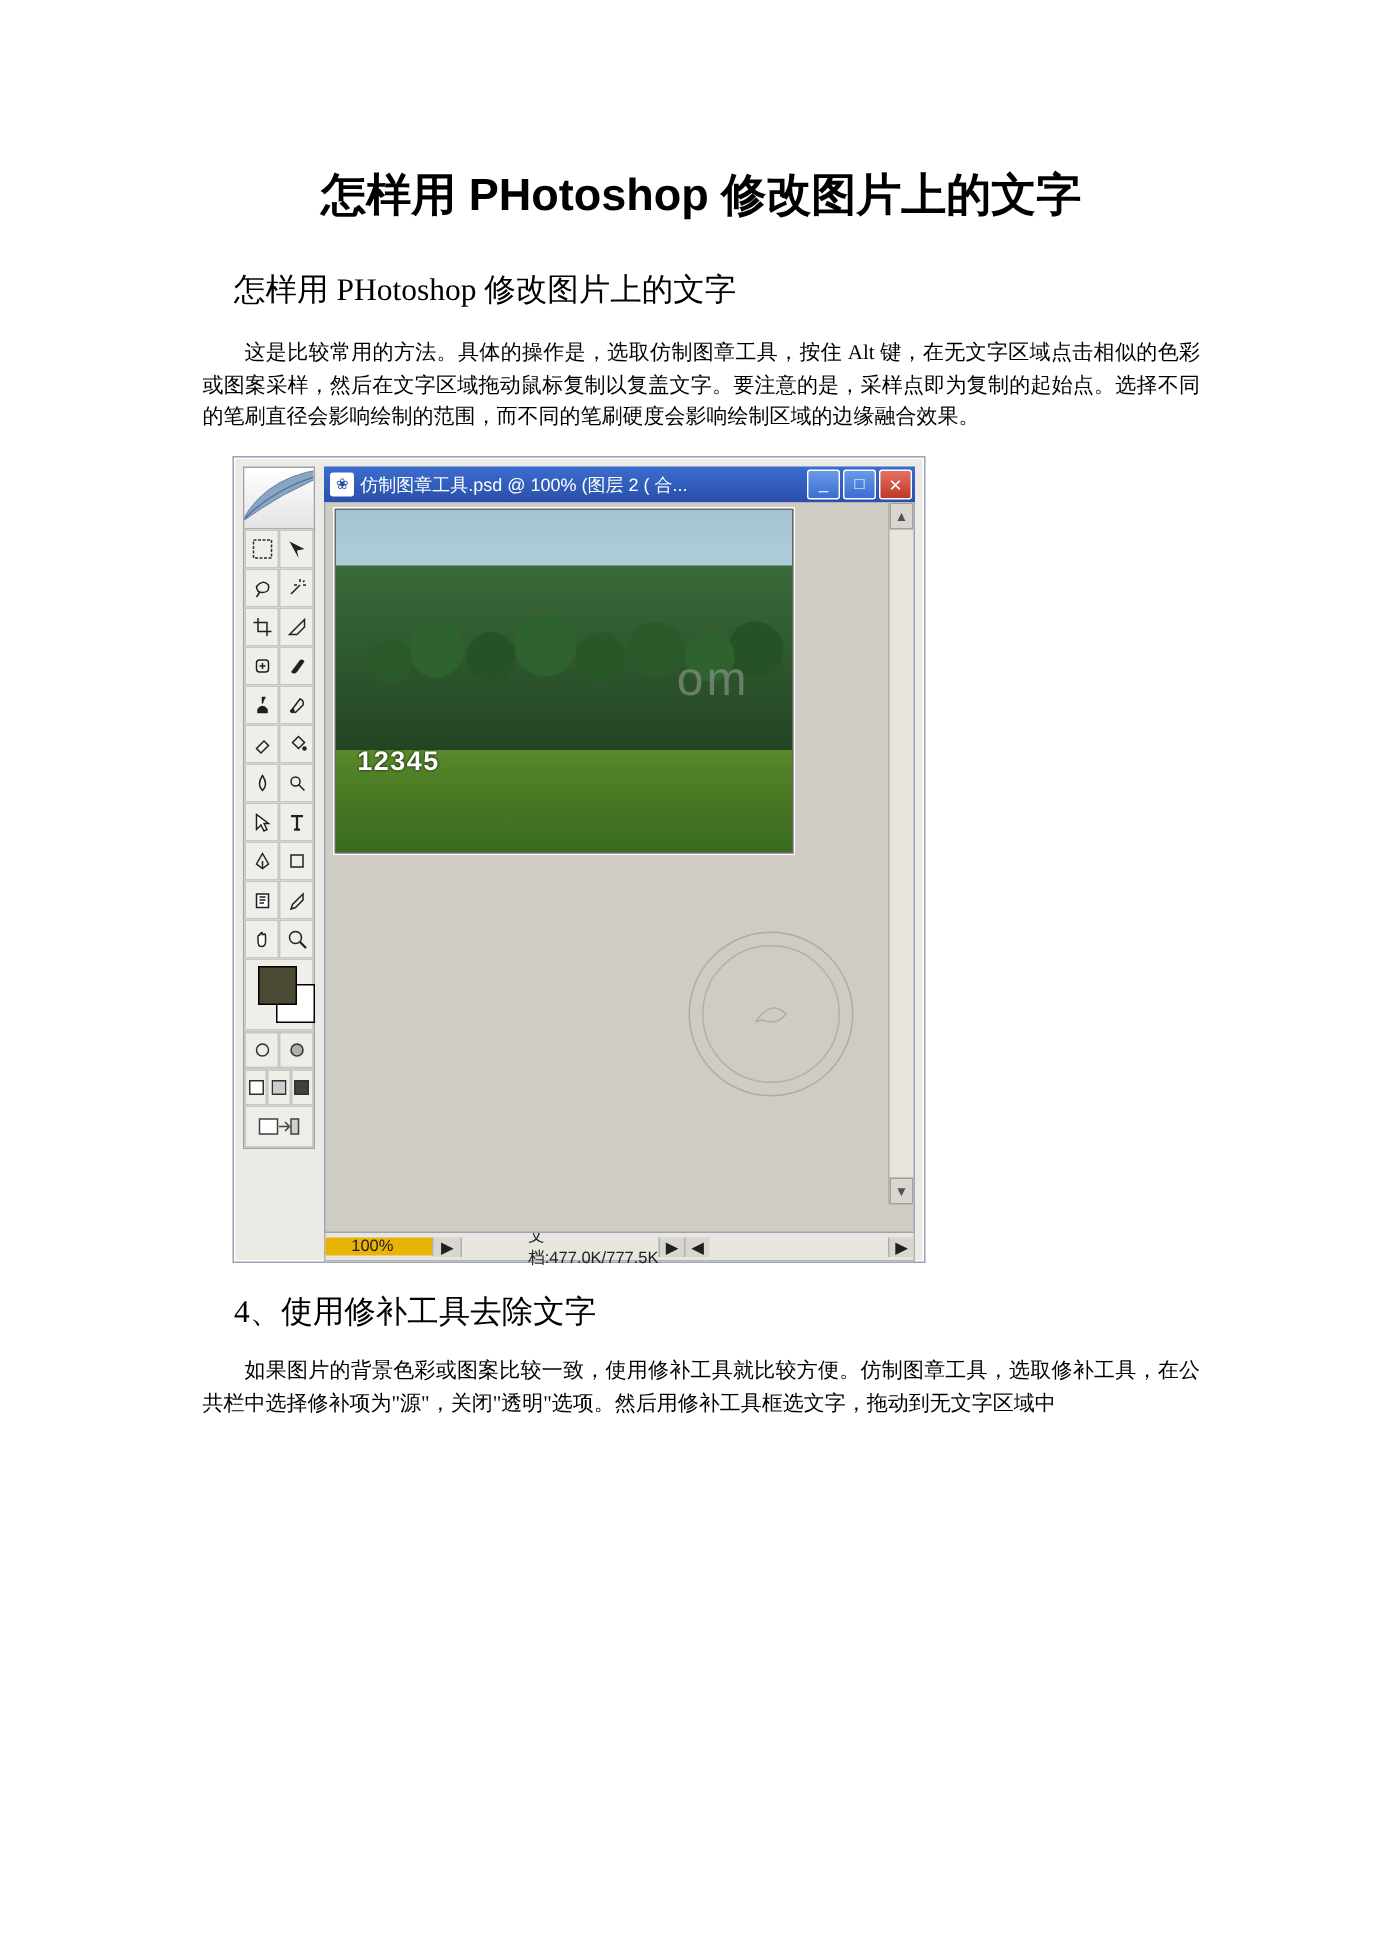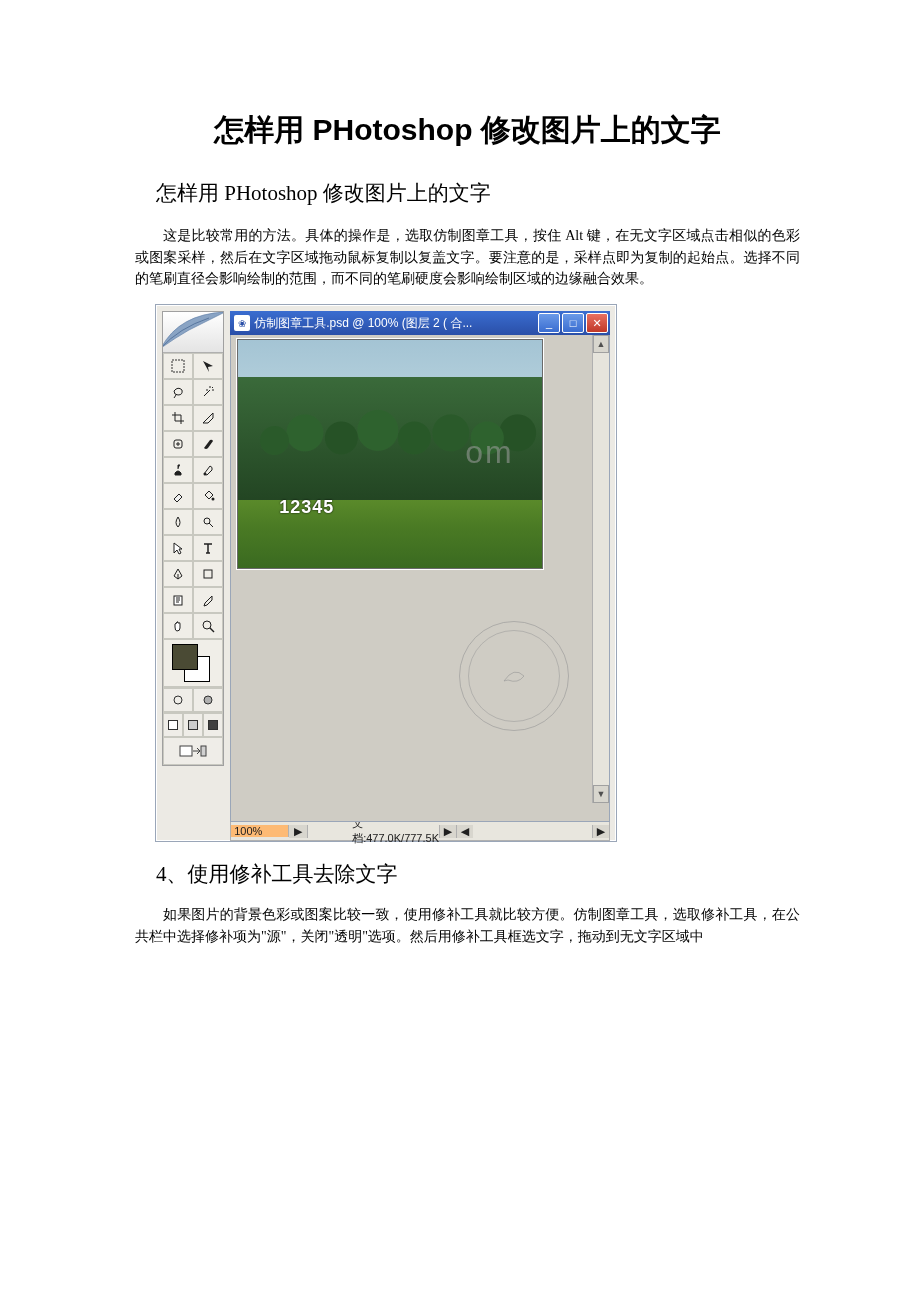--- a/index.html
+++ b/index.html
@@ -230,21 +230,20 @@
   .canvas-text {
     position: absolute;
     left: 14px;
     bottom: 50px;
     color: #ffffff;
     font-weight: bold;
     font-family: Arial, sans-serif;
     font-size: 18px;
     text-shadow: 0 0 2px #000;
     letter-spacing: 1px;
-    margin-left: 27px;
   }
   .watermark-side {
     position: absolute;
     top: 99px;
     left: 190px;
     font-size: 32px;
     color: rgba(160,160,160,0.55);
     font-family: Arial, sans-serif;
     letter-spacing: 2px;
     pointer-events: none;
@@ -294,23 +293,23 @@
     background: #e8e6de;
     border: 1px solid #b0b0b0;
     border-top: none;
     display: flex;
     align-items: center;
     font-size: 11px;
     color: #202020;
   }
   .ps-status .zoom {
     width: 54px;
-    padding-left: 3px;
+    padding-left: 17px;
     border-right: 1px solid #b0b0b0;
-    background: #fdba74;
+    background: #eab308;
   }
   .ps-status .caret {
     width: 18px;
     text-align: center;
     border-right: 1px solid #b0b0b0;
     background: #d8d6ce;
   }
   .ps-status .docinfo {
     flex: 1;
     text-align: left;

